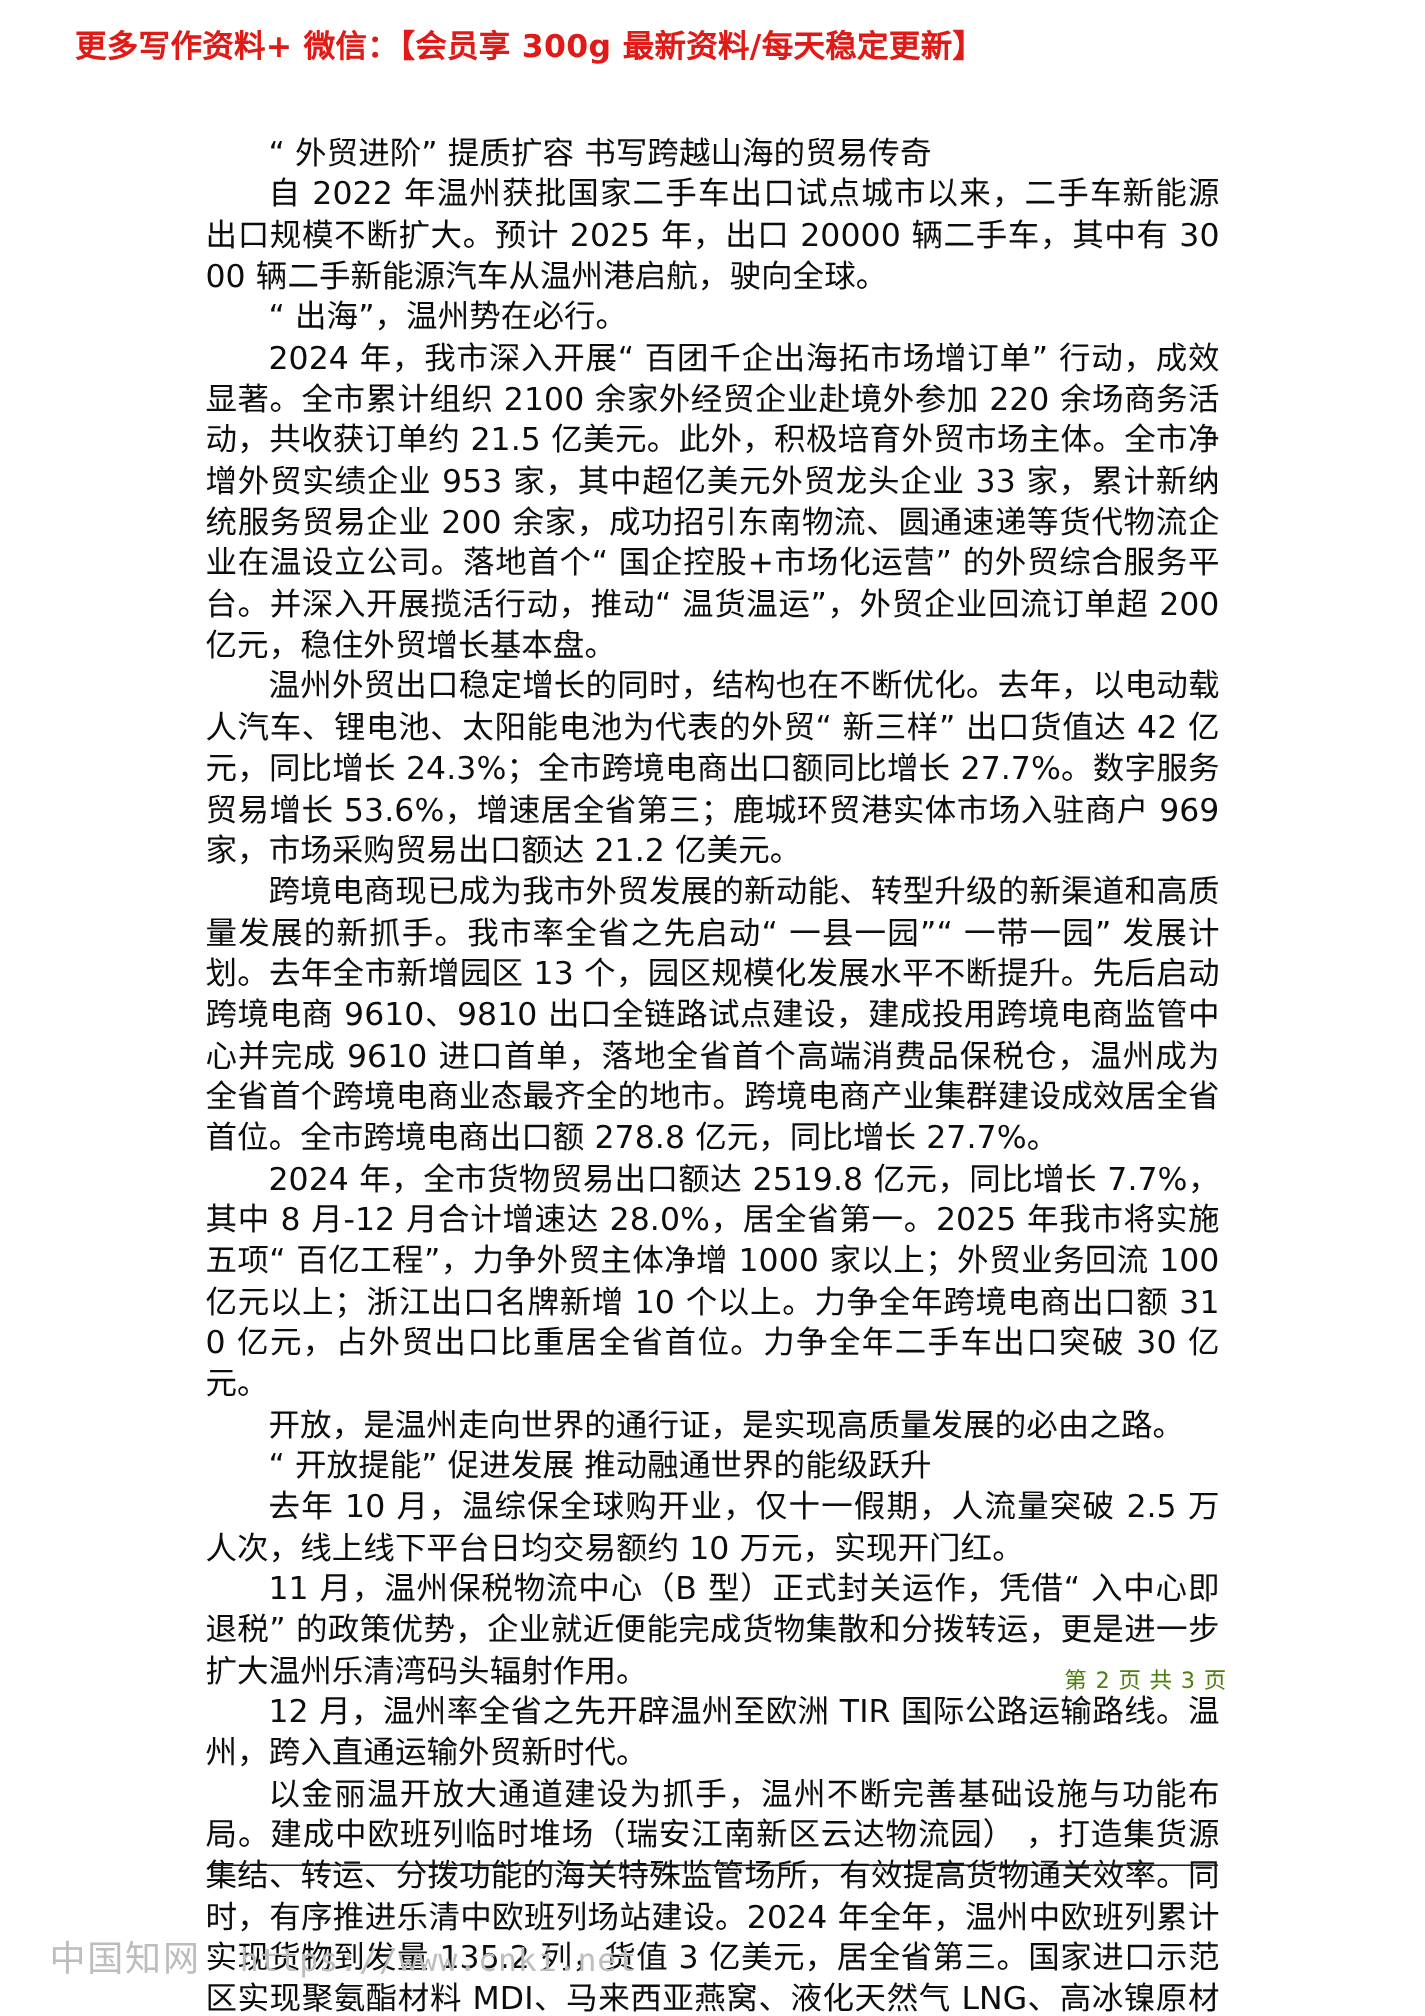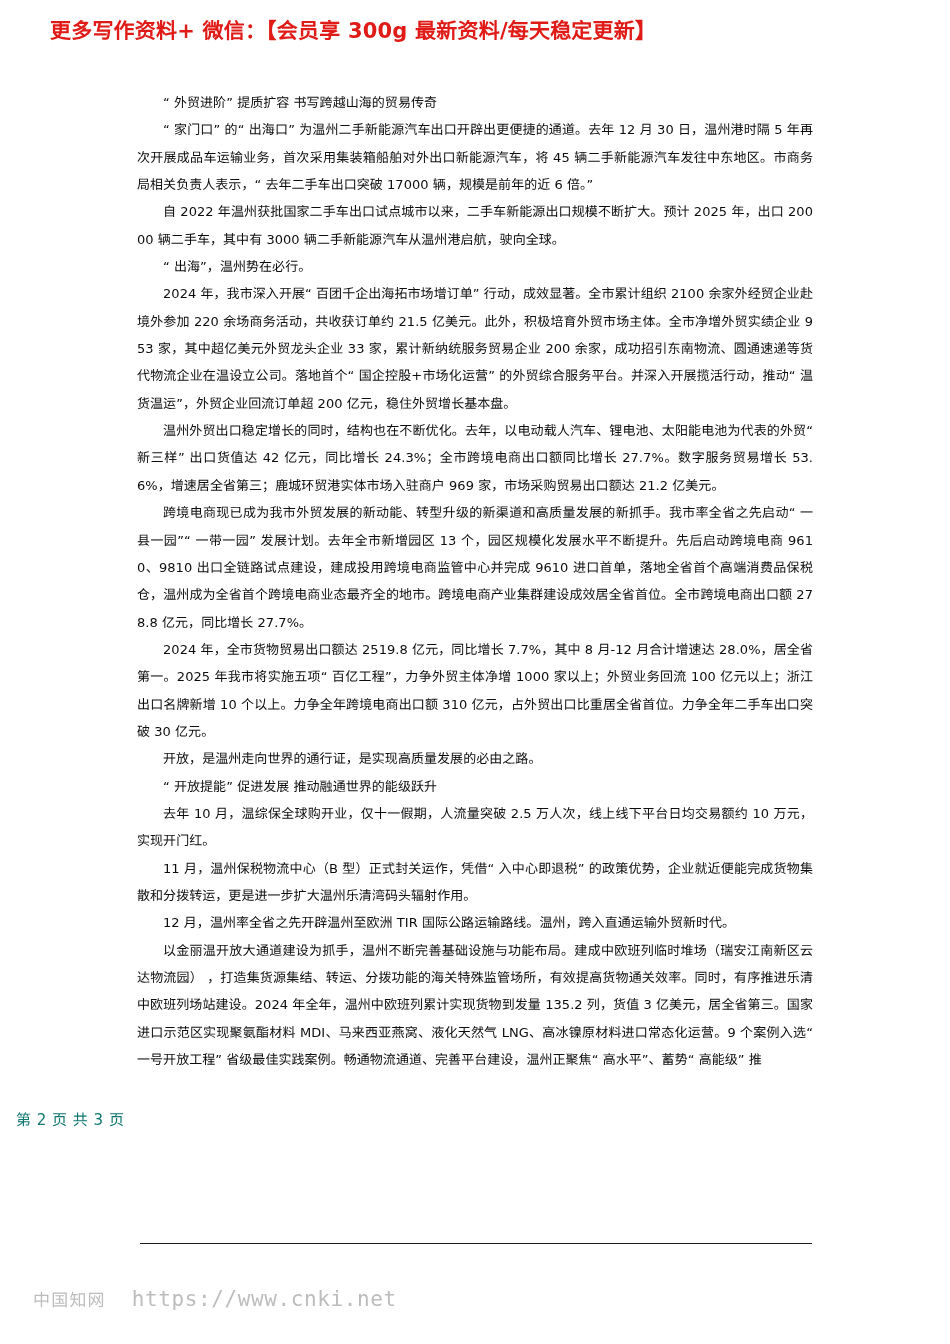--- a/index.html
+++ b/index.html
@@ -43,44 +43,45 @@
   
   .doc-body {
     position: absolute;
     left: 137px;
     top: 89px;
     width: 676px;
   }
 
   .para {
     margin: 0;
-    font-size: 13px;
+    font-size: 21px;
     line-height: 27.35px;
     text-align: justify;
     text-justify: inter-ideograph;
     text-indent: 2em;
     font-family: "DejaVu Sans", "Liberation Sans", sans-serif;
     color: #0d0d0d;
     letter-spacing: 0.05px;
     word-break: break-all;
   }
 
   .para.heading-line {
     text-indent: 2em;
   }
 
   
   .page-number {
     position: absolute;
-    left: 16px;
+    left: 5px;
     top: 1108px;
     width: 813px;
+    text-align: right;
     font-family: "DejaVu Sans", "Liberation Sans", sans-serif;
     font-size: 15px;
-    color: #0f766e;
+    color: #4d7c0f;
     letter-spacing: 0.5px;
   }
 
   
   .footer-rule {
     position: absolute;
     left: 140px;
     top: 1243px;
     width: 672px;
     height: 0;
@@ -92,42 +93,41 @@
     left: 33px;
     top: 1286px;
     display: flex;
     align-items: baseline;
     gap: 26px;
     color: #b9b9b9;
   }
 
   .watermark-brand {
     font-family: "DejaVu Serif", "Liberation Serif", serif;
-    font-size: 17px;
+    font-size: 24px;
     letter-spacing: 1.2px;
     color: #bdbdbd;
   }
 
   .watermark-url {
     font-family: "DejaVu Sans Mono", "Liberation Mono", monospace;
     font-size: 21px;
     letter-spacing: 0.6px;
     color: #bdbdbd;
   }
 </style>
 </head>
 <body>
 
 <div class="page">
 
   <div class="promo-banner">更多写作资料+ 微信：【会员享 300g 最新资料/每天稳定更新】</div>
 
   <div class="doc-body">
     <p class="para heading-line">“ 外贸进阶” 提质扩容  书写跨越山海的贸易传奇</p>
-    <p class="para">“ 家门口” 的“ 出海口” 为温州二手新能源汽车出口开辟出更便捷的通道。去年 12 月 30 日，温州港时隔 5 年再次开展成品车运输业务，首次采用集装箱船舶对外出口新能源汽车，将 45 辆二手新能源汽车发往中东地区。市商务局相关负责人表示，“ 去年二手车出口突破 17000 辆，规模是前年的近 6 倍。”</p>
     <p class="para">自 2022 年温州获批国家二手车出口试点城市以来，二手车新能源出口规模不断扩大。预计 2025 年，出口 20000 辆二手车，其中有 3000 辆二手新能源汽车从温州港启航，驶向全球。</p>
     <p class="para">“ 出海”，温州势在必行。</p>
     <p class="para">2024 年，我市深入开展“ 百团千企出海拓市场增订单” 行动，成效显著。全市累计组织 2100 余家外经贸企业赴境外参加 220 余场商务活动，共收获订单约 21.5 亿美元。此外，积极培育外贸市场主体。全市净增外贸实绩企业 953 家，其中超亿美元外贸龙头企业 33 家，累计新纳统服务贸易企业 200 余家，成功招引东南物流、圆通速递等货代物流企业在温设立公司。落地首个“ 国企控股+市场化运营” 的外贸综合服务平台。并深入开展揽活行动，推动“ 温货温运”，外贸企业回流订单超 200 亿元，稳住外贸增长基本盘。</p>
     <p class="para">温州外贸出口稳定增长的同时，结构也在不断优化。去年，以电动载人汽车、锂电池、太阳能电池为代表的外贸“ 新三样” 出口货值达 42 亿元，同比增长 24.3%；全市跨境电商出口额同比增长 27.7%。数字服务贸易增长 53.6%，增速居全省第三；鹿城环贸港实体市场入驻商户 969 家，市场采购贸易出口额达 21.2 亿美元。</p>
     <p class="para">跨境电商现已成为我市外贸发展的新动能、转型升级的新渠道和高质量发展的新抓手。我市率全省之先启动“ 一县一园”“ 一带一园” 发展计划。去年全市新增园区 13 个，园区规模化发展水平不断提升。先后启动跨境电商 9610、9810 出口全链路试点建设，建成投用跨境电商监管中心并完成 9610 进口首单，落地全省首个高端消费品保税仓，温州成为全省首个跨境电商业态最齐全的地市。跨境电商产业集群建设成效居全省首位。全市跨境电商出口额 278.8 亿元，同比增长 27.7%。</p>
     <p class="para">2024 年，全市货物贸易出口额达 2519.8 亿元，同比增长 7.7%，其中 8 月-12 月合计增速达 28.0%，居全省第一。2025 年我市将实施五项“ 百亿工程”，力争外贸主体净增 1000 家以上；外贸业务回流 100 亿元以上；浙江出口名牌新增 10 个以上。力争全年跨境电商出口额 310 亿元，占外贸出口比重居全省首位。力争全年二手车出口突破 30 亿元。</p>
     <p class="para">开放，是温州走向世界的通行证，是实现高质量发展的必由之路。</p>
     <p class="para heading-line">“ 开放提能” 促进发展  推动融通世界的能级跃升</p>
     <p class="para">去年 10 月，温综保全球购开业，仅十一假期，人流量突破 2.5 万人次，线上线下平台日均交易额约 10 万元，实现开门红。</p>
     <p class="para">11 月，温州保税物流中心（B 型）正式封关运作，凭借“ 入中心即退税” 的政策优势，企业就近便能完成货物集散和分拨转运，更是进一步扩大温州乐清湾码头辐射作用。</p>

